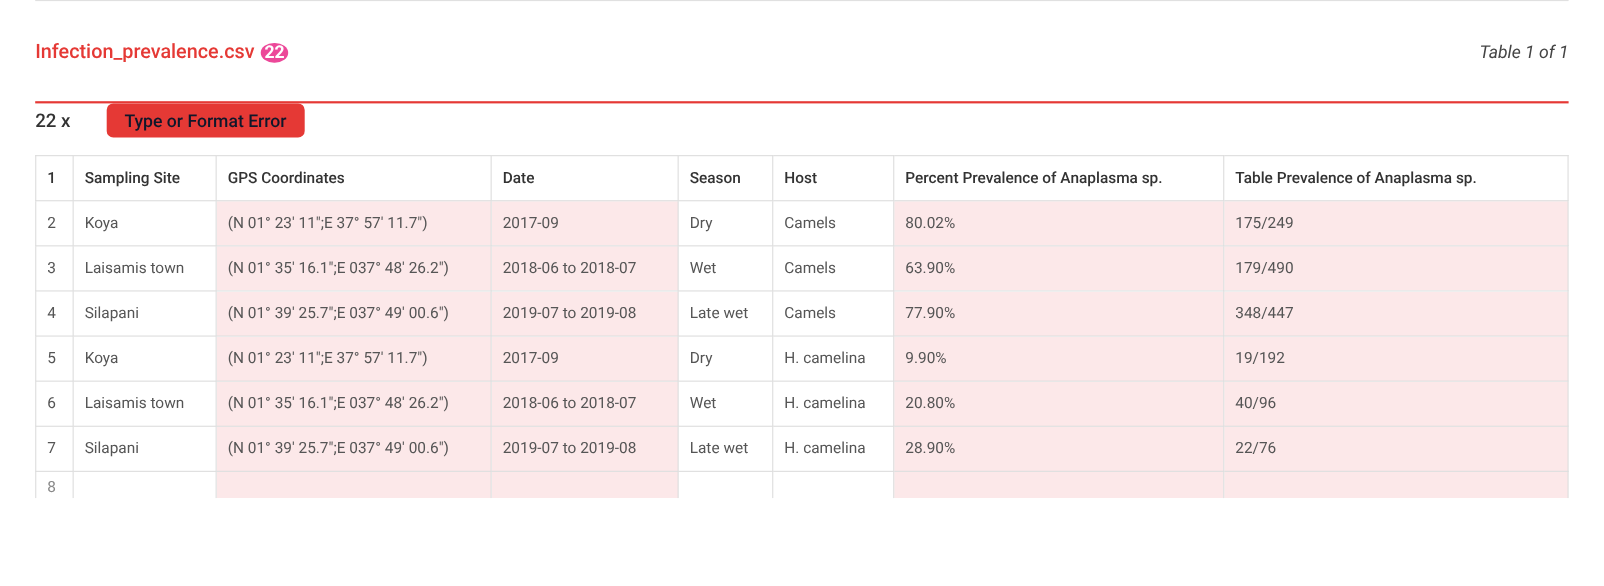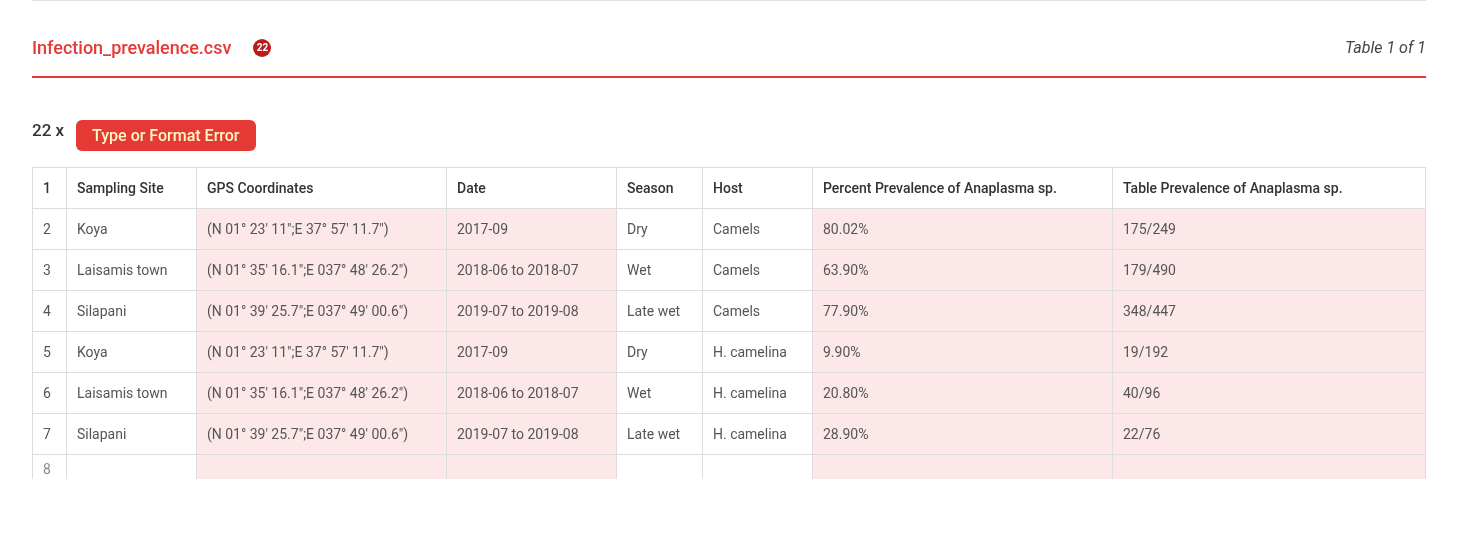--- a/index.html
+++ b/index.html
@@ -15,65 +15,65 @@
     position: relative;
   }
   .top-divider {
     border-top: 1px solid #e0e0e0;
     margin-bottom: 36px;
   }
   .header-row {
     display: flex;
     justify-content: space-between;
     align-items: center;
-    padding-bottom: 18px;
+    padding-bottom: 34px;
     border-bottom: 2px solid #e53935;
   }
   .filename {
     color: #e53935;
     font-size: 18px;
     font-weight: 500;
     display: flex;
     align-items: center;
   }
   .badge-count {
     display: inline-flex;
     align-items: center;
     justify-content: center;
-    background: #b91c1c;
+    background: #ec4899;
     color: #fff;
     border-radius: 50%;
     min-width: 18px;
     height: 18px;
-    font-size: 10px;
+    font-size: 16px;
     font-weight: 700;
-    margin-left: 22px;
+    margin-left: 6px;
     padding: 0 3px;
     line-height: 1;
   }
   .table-indicator {
     color: #444;
     font-size: 16px;
     font-style: italic;
   }
   .error-summary {
-    margin-top: 42px;
     margin-bottom: 16px;
     display: flex;
-    align-items: flex-start;
+    align-items: center;
     font-size: 17px;
     color: #333;
+    gap: 21px;
   }
   .error-summary .count {
     margin-right: 12px;
     font-weight: 500;
   }
   .error-chip {
     background: #e53935;
-    color: #fef9c3;
+    color: #0f172a;
     padding: 6px 16px;
     border-radius: 6px;
     font-size: 16px;
     font-weight: 500;
   }
   table {
     width: 100%;
     border-collapse: collapse;
     table-layout: fixed;
   }

